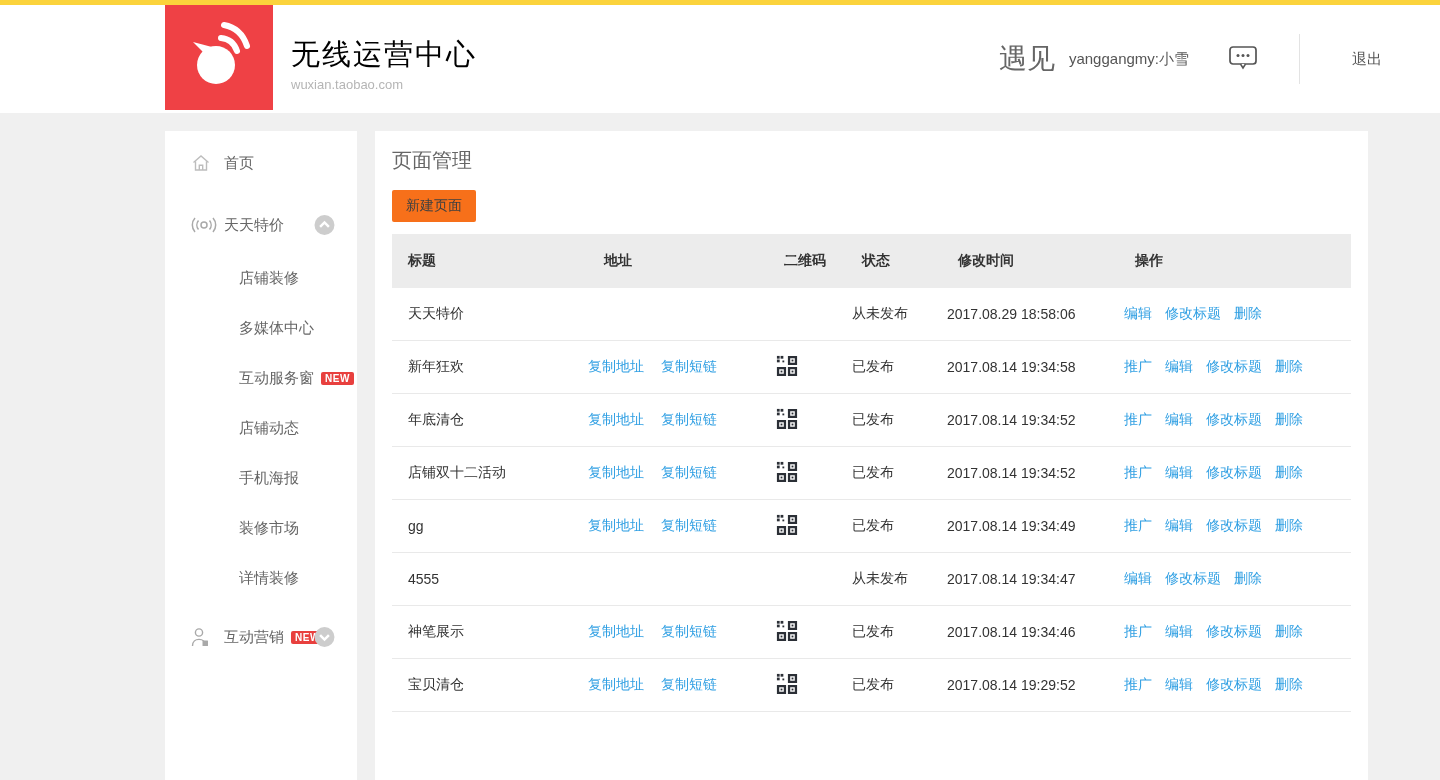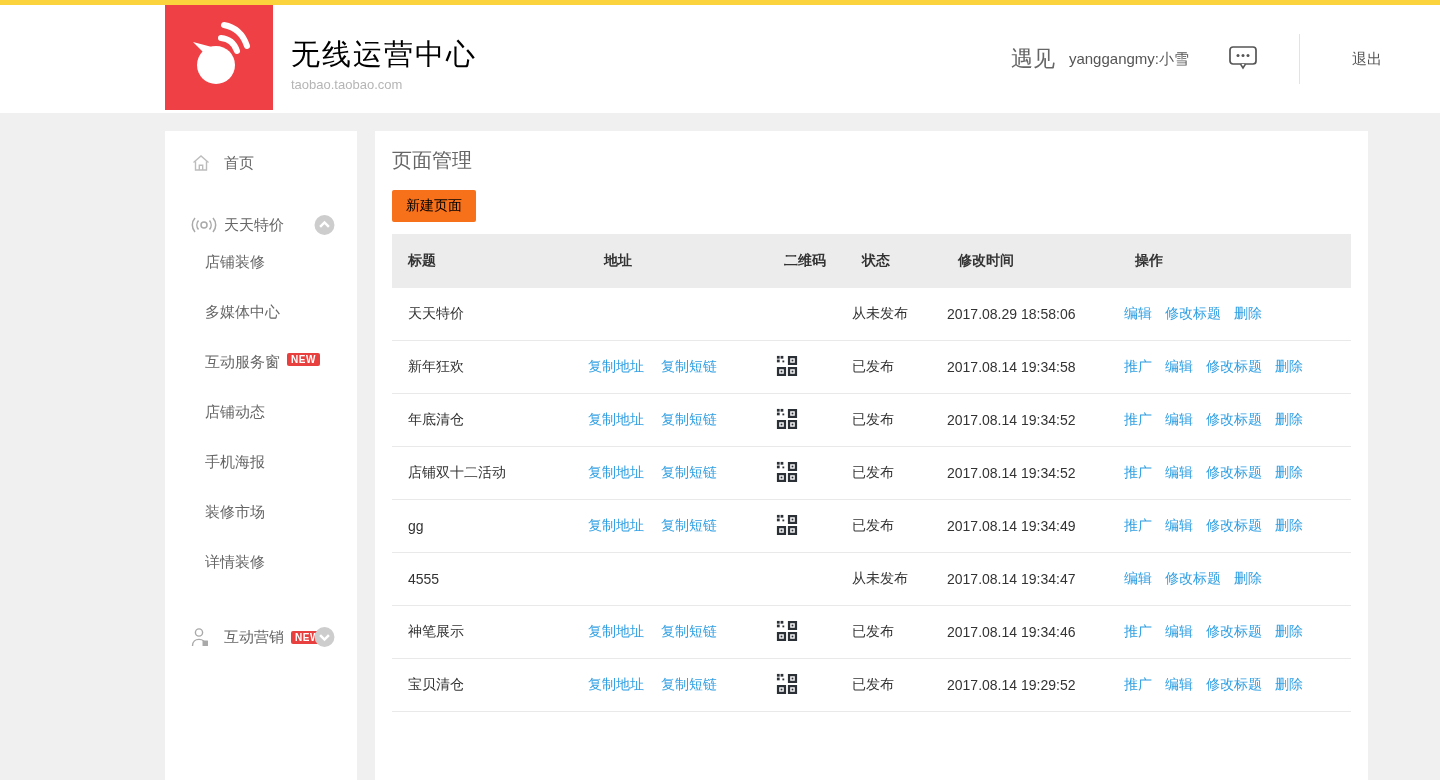--- a/index.html
+++ b/index.html
@@ -10,47 +10,47 @@
   .topbar { height:5px; background:#fbd33c; width:100%; }
 
   
   .header { position:relative; height:108px; background:#fff; }
   .logo { position:absolute; left:165px; top:0; width:108px; height:105px;
     background:#ef4145; display:flex; align-items:center; justify-content:center; }
   .brand { position:absolute; left:291px; top:30px; }
   .brand-title { font-size:29px; color:#000000; letter-spacing:2px; }
   .brand-sub { font-size:13px; color:#b5b5b5; margin-top:2px; }
   .user-zone { position:absolute; right:0; top:0; height:108px; display:flex; align-items:center; }
-  .avatar-cal { font-size:22px; color:#666; font-weight:100; font-family:"Liberation Serif","DejaVu Serif",serif; margin-right:14px; }
+  .avatar-cal { font-size:28px; color:#666; font-weight:100; font-family:"Liberation Serif","DejaVu Serif",serif; margin-right:14px; }
   .username { font-size:15px; color:#555; margin-right:38px; }
   .chat-btn { margin-right:40px; cursor:pointer; display:flex; align-items:center; }
   .vdivider { width:1px; height:50px; background:#e3e3e3; margin-right:0; }
   .logout { font-size:15px; color:#555; padding:0 58px 0 52px; cursor:pointer; }
 
   
   .page { position:absolute; top:113px; left:0; right:0; bottom:0; }
   .sidebar { position:absolute; left:165px; top:18px; width:192px; bottom:-20px; background:#fff; }
   .main { position:absolute; left:375px; top:18px; width:993px; bottom:-20px; background:#fff; padding:16px 17px; }
 
   
   .side-item { position:relative; display:flex; align-items:center; height:56px;
     padding-left:26px; font-size:15px; color:#666; cursor:pointer; margin-top:6px; }
   .side-item:first-child { margin-top:4px; }
   .side-item .icn { width:26px; display:flex; align-items:center; margin-right:7px; }
-  .side-sub { position:relative; display:flex; align-items:flex-start; height:50px;
-    padding-left:40px; font-size:15px; color:#666; cursor:pointer; margin-top:0; }
+  .side-sub { position:relative; display:flex; align-items:center; height:50px;
+    padding-left:74px; font-size:15px; color:#666; cursor:pointer; margin-top:0; }
   .side-sub.active { background:#e3e3e3; }
   .side-sub.active::after { content:""; position:absolute; right:0; top:0; width:5px; height:100%; background:#e2393c; }
   .chev { position:absolute; right:22px; top:50%; transform:translateY(-50%); display:flex; }
   .badge-new { display:inline-block; background:#e8403e; color:#fff; font-size:10px; font-weight:bold;
     padding:2px 4px 1px; border-radius:2px; margin-left:7px; line-height:1; letter-spacing:.5px; }
 
   
   .page-title { font-size:20px; color:#666; }
-  .btn-new { display:inline-block; margin-top:16px; background:#f7701a; color:#000000;
+  .btn-new { display:inline-block; margin-top:16px; background:#f7701a; color:#404040;
     font-size:14px; padding:7px 14px; border-radius:2px; border:none; cursor:pointer;
     font-family:inherit; }
   .table { margin-top:12px; }
   .thead { display:flex; background:#ececec; height:54px; align-items:center;
     font-size:14px; font-weight:bold; color:#333; }
   .trow { display:flex; height:53px; align-items:center; font-size:14px; color:#333;
     border-bottom:1px solid #e9e9e9; background:#fff; }
   .td,.th { padding-left:16px; }
   .c-title { width:196px; }
   .c-addr  { width:180px; }
@@ -72,21 +72,21 @@
       <svg width="72" height="72" viewBox="0 0 72 72">
         <circle cx="33" cy="45" r="19" fill="#fff"></circle>
         <path d="M21 33 L10 22 L29 27 Z" fill="#fff"></path>
         <path d="M38 18 q12 1 16 13" stroke="#fff" stroke-width="6" fill="none" stroke-linecap="round"></path>
         <path d="M41 5 q17 3 23 21" stroke="#fff" stroke-width="6" fill="none" stroke-linecap="round"></path>
       </svg>
     </span>
   </div>
   <div class="brand">
     <div class="brand-title">无线运营中心</div>
-    <div class="brand-sub">taobao.taobao.com</div>
+    <div class="brand-sub">wuxian.taobao.com</div>
   </div>
   <div class="user-zone">
     <span class="avatar-cal">遇见</span>
     <span class="username">yanggangmy:小雪</span>
     <span class="chat-btn">
       <span>
         <svg width="32" height="30" viewBox="0 0 32 30" fill="none">
           <rect x="3" y="5" width="26" height="17" rx="3" stroke="#555" stroke-width="1.7"></rect>
           <path d="M13.5 22 L16 26 L18.5 22" fill="#fff" stroke="#555" stroke-width="1.5"></path>
           <circle cx="11" cy="13.5" r="1.5" fill="#555"></circle>

